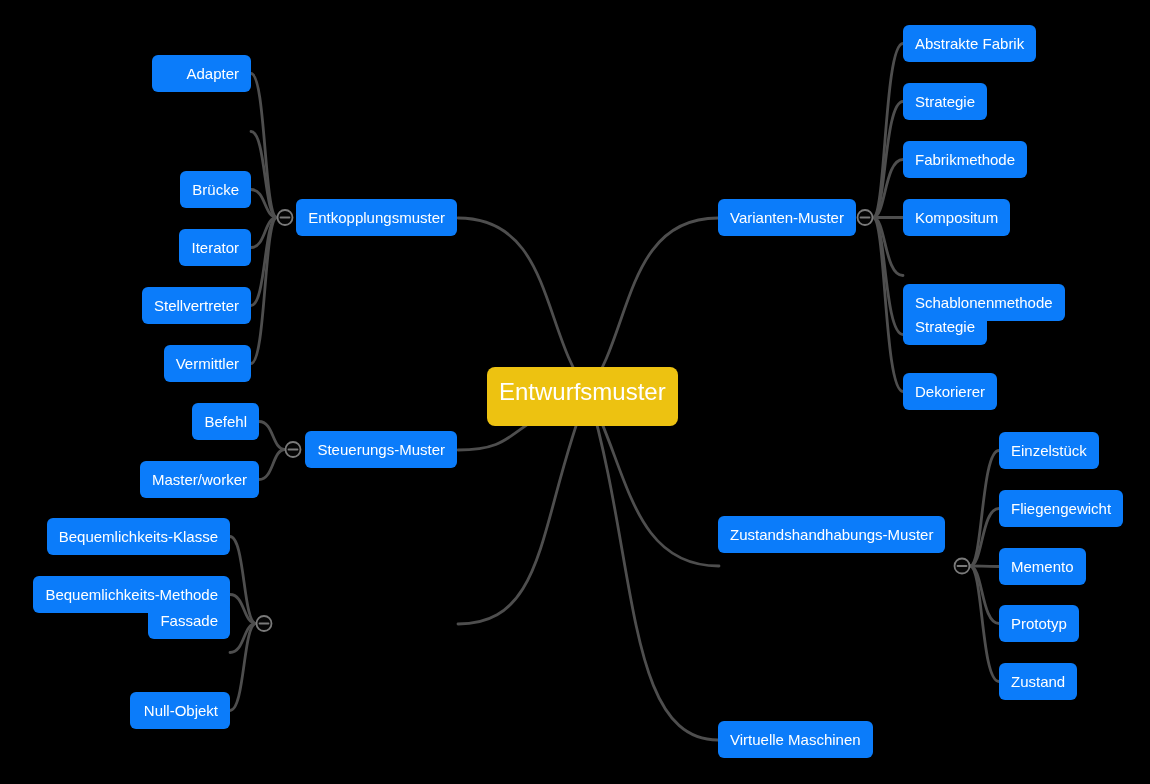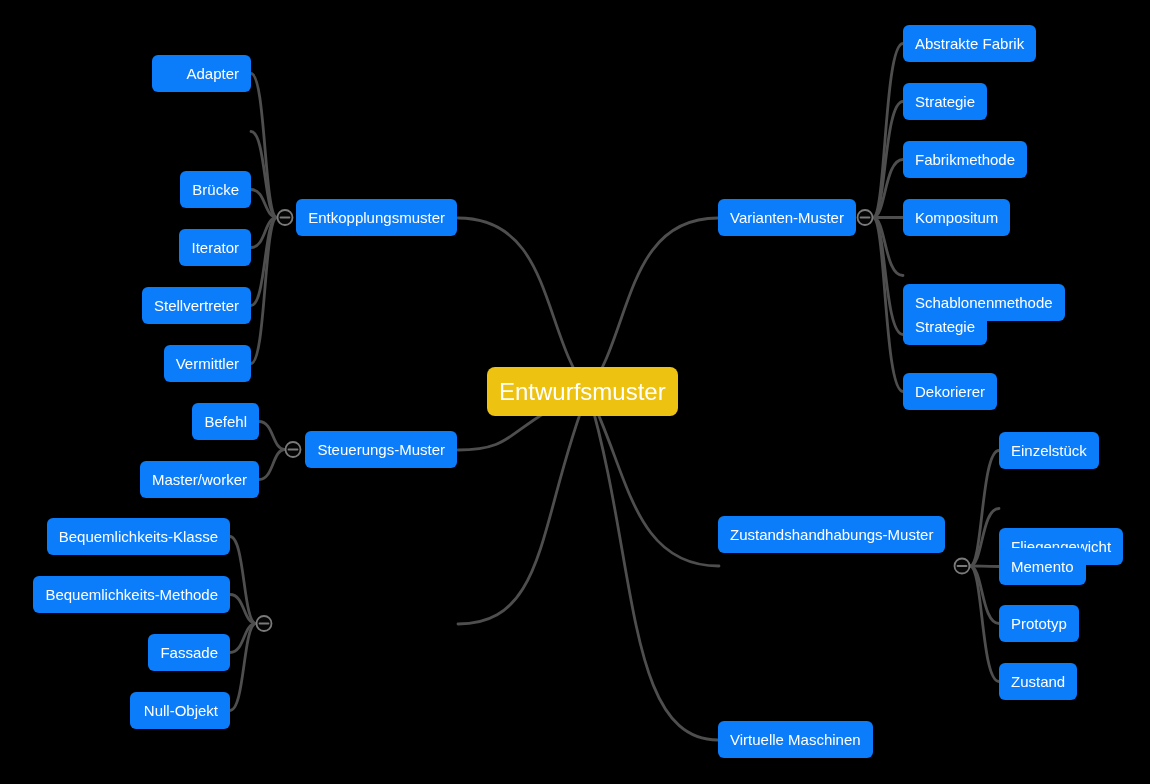--- a/index.html
+++ b/index.html
@@ -22,21 +22,21 @@
     line-height:37px;
     padding:0 12px;
     font-size:15px;
     white-space:nowrap;
     text-align:center;
     cursor:pointer;
     z-index:2;
   }
   .node.root{
     background:#edc211;
-    height:49px;
+    height:59px;
     line-height:49px;
     font-size:24px;
     padding:0 12px;
     border-radius:8px;
   }
   .link{fill:none;stroke:#4e4e4e;stroke-width:2.8;stroke-linecap:round;}
   .toggle-circle{fill:#050505;stroke:#7a7a7a;stroke-width:1.8;}
   .toggle-minus{stroke:#7a7a7a;stroke-width:1.8;stroke-linecap:round;}
 </style>
 </head>
@@ -112,34 +112,34 @@
   <div class="node" style="right:899px;top:229px;">Iterator</div>
   <div class="node" style="right:899px;top:287px;">Stellvertreter</div>
   <div class="node" style="right:899px;top:345px;">Vermittler</div>
 
   <div class="node" style="right:693px;top:431px;">Steuerungs-Muster</div>
   <div class="node" style="right:891px;top:403px;">Befehl</div>
   <div class="node" style="right:891px;top:461px;">Master/worker</div>
 
   <div class="node" style="right:920px;top:518px;">Bequemlichkeits-Klasse</div>
   <div class="node" style="right:920px;top:576px;">Bequemlichkeits-Methode</div>
-  <div class="node" style="right:920px;top:634px;">Fassade</div>
+  <div class="node" style="right:920px;top:602px;">Fassade</div>
   <div class="node" style="right:920px;top:692px;padding-left:14px;">Null-Objekt</div>
 
   <div class="node" style="left:718px;top:199px;">Varianten-Muster</div>
   <div class="node" style="left:903px;top:25px;">Abstrakte Fabrik</div>
   <div class="node" style="left:903px;top:83px;">Strategie</div>
   <div class="node" style="left:903px;top:141px;">Fabrikmethode</div>
   <div class="node" style="left:903px;top:199px;">Kompositum</div>
   <div class="node" style="left:903px;top:257px;margin-top:27px;">Schablonenmethode</div>
   <div class="node" style="left:903px;top:308px;">Strategie</div>
   <div class="node" style="left:903px;top:373px;">Dekorierer</div>
 
   <div class="node" style="left:718px;top:516px;">Zustandshandhabungs-Muster</div>
   <div class="node" style="left:999px;top:432px;">Einzelstück</div>
-  <div class="node" style="left:999px;top:490px;margin-top:38px;">Fliegengewicht</div>
+  <div class="node" style="left:999px;top:490px;">Fliegengewicht</div>
   <div class="node" style="left:999px;top:548px;">Memento</div>
   <div class="node" style="left:999px;top:605px;">Prototyp</div>
   <div class="node" style="left:999px;top:663px;">Zustand</div>
 
   <div class="node" style="left:718px;top:721px;">Virtuelle Maschinen</div>
 
 </div>
 
 </body></html>

